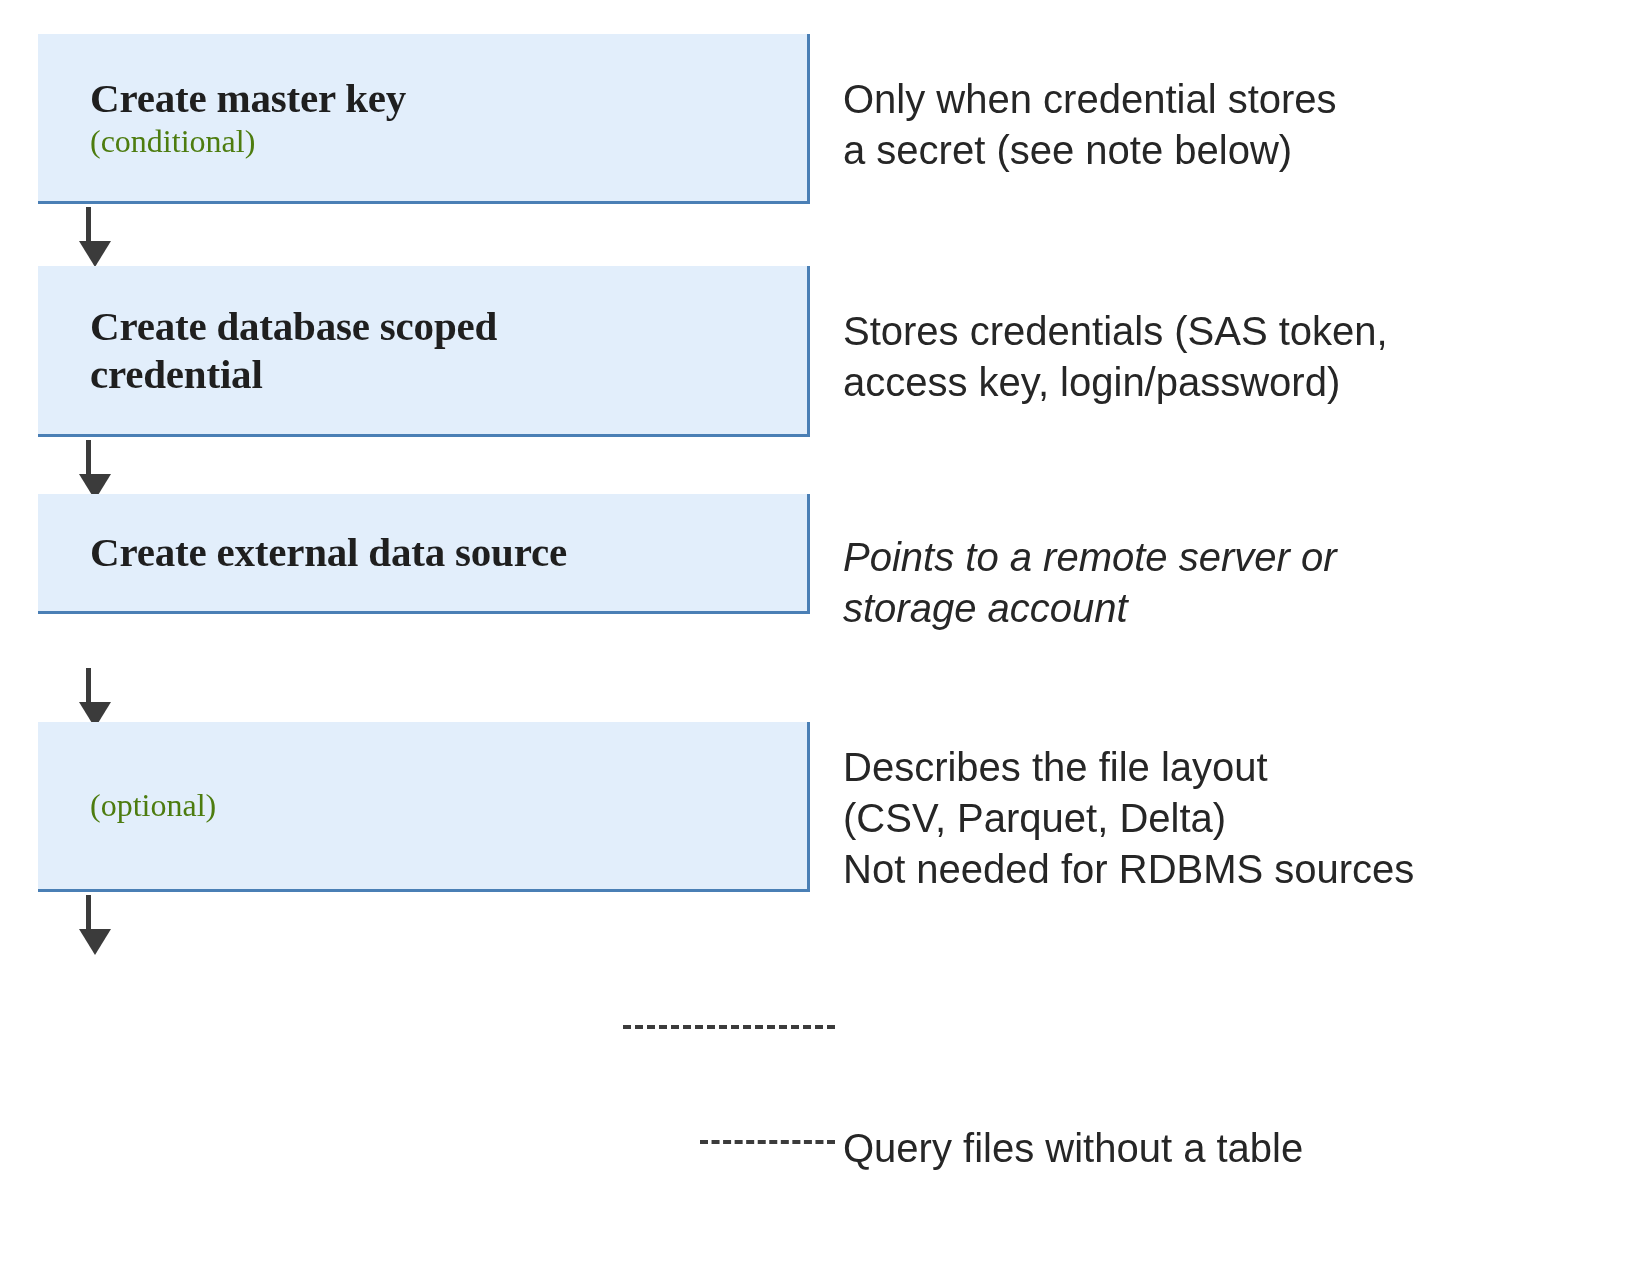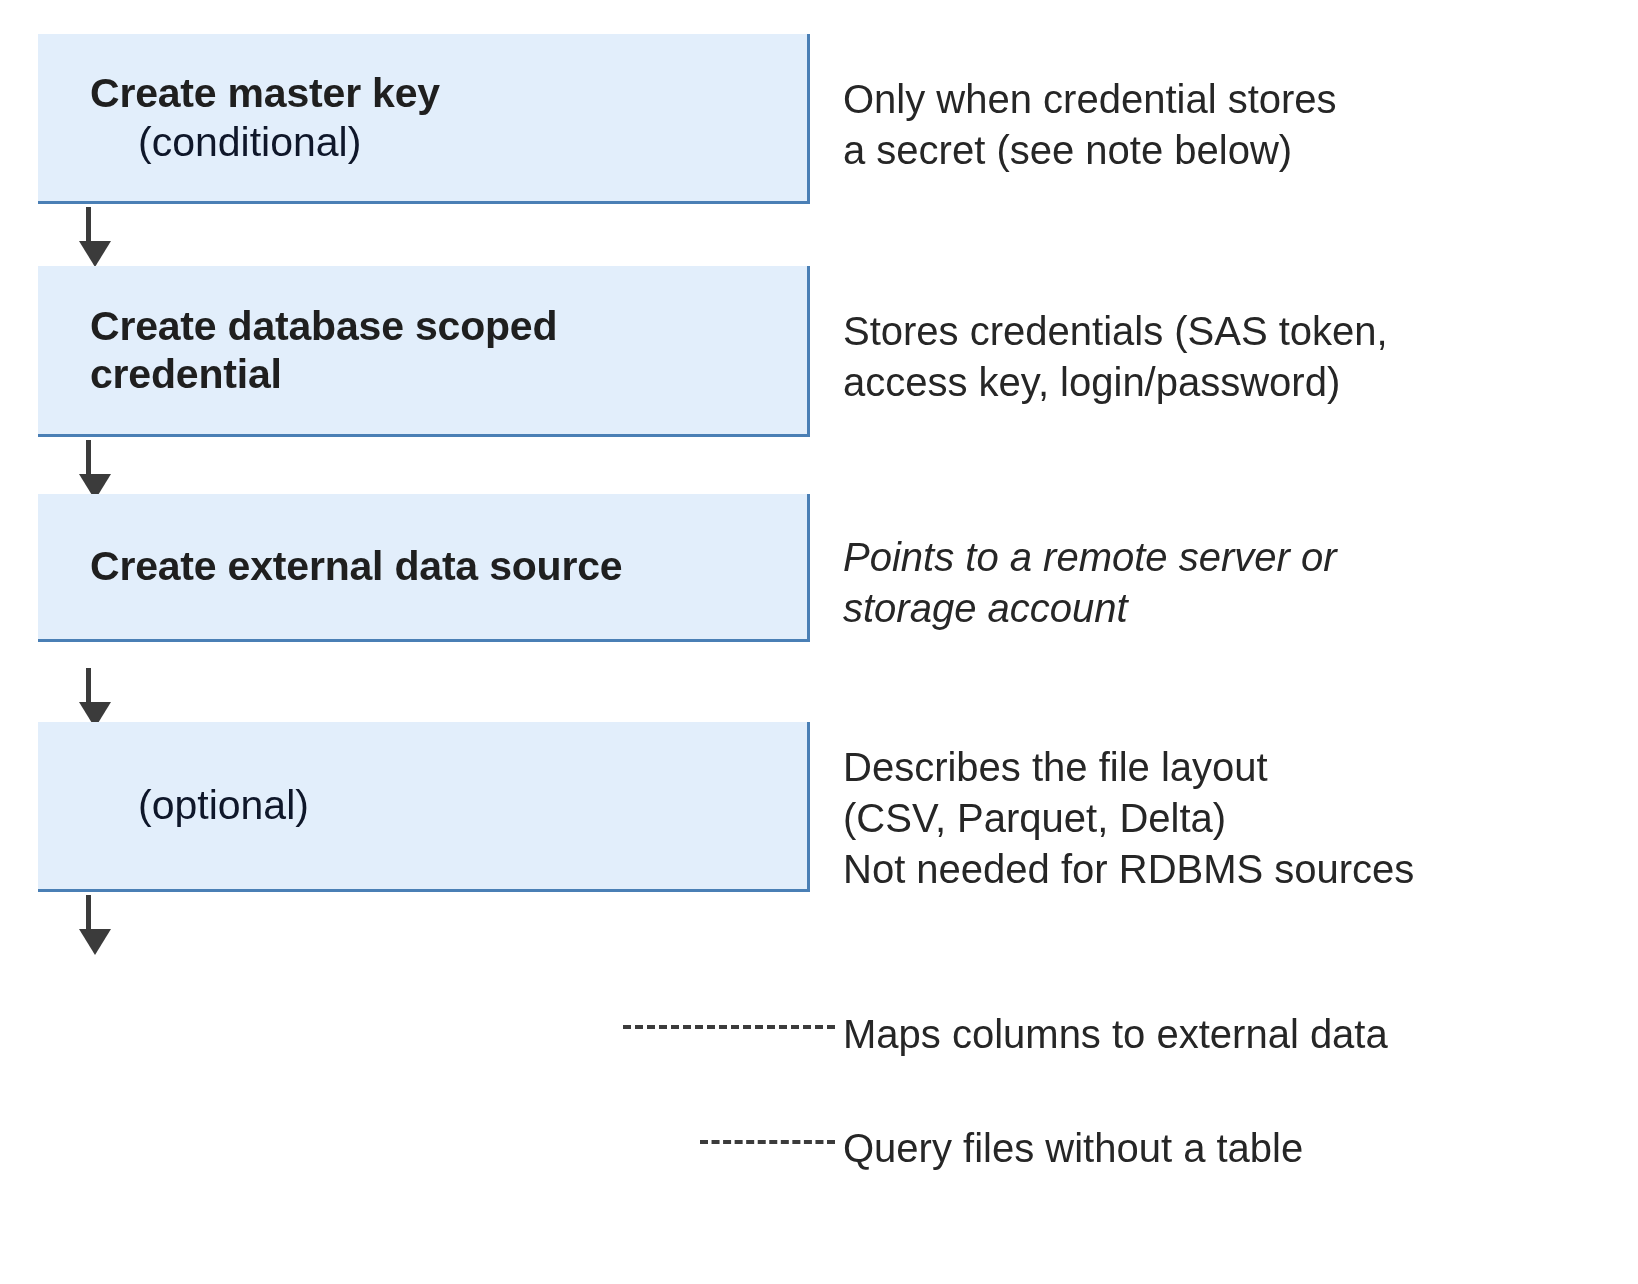--- a/index.html
+++ b/index.html
@@ -30,35 +30,35 @@
     border-bottom: 3px solid #4a7fb5;
     box-sizing: border-box;
     display: flex;
     flex-direction: column;
     justify-content: center;
   }
 
   .node-inner {
     padding-left: 52px;
     padding-right: 28px;
+    font-family: Liberation Serif, serif;
   }
 
   .node-title {
     font-size: 41px;
     font-weight: bold;
     line-height: 1.18;
     letter-spacing: -0.2px;
     color: #1f1f1f;
   }
   .node-sub {
-    font-size: 41px;
+    font-size: 32px;
     font-weight: normal;
     line-height: 1.18;
-    color: #0f172a;
-    margin-left: 48px;
+    color: #4d7c0f;
   }
 
   
   .note {
     position: absolute;
     left: 843px;
     width: 790px;
     font-size: 40px;
     line-height: 1.28;
     color: #262626;
@@ -128,21 +128,21 @@
     </div>
   </div>
   <div class="note" style="top:298px;">Stores credentials (SAS token,
 access key, login/password)</div>
 
   <div class="arrow" style="top:440px; height:60px; width:32px;">
     <div class="shaft" style="height:36px;"></div>
     <div class="head" style="top:34px;"></div>
   </div>
 
-  <div class="node" style="top:494px; height:148px;">
+  <div class="node" style="top:494px; height:120px;">
     <div class="node-inner">
       <div class="node-title">Create external data source</div>
     </div>
   </div>
   <div class="note" style="top:524px;font-style:italic;">Points to a remote server or
 storage account</div>
 
   <div class="arrow" style="top:668px; height:60px; width:32px;">
     <div class="shaft" style="height:36px;"></div>
     <div class="head" style="top:34px;"></div>
@@ -157,18 +157,17 @@
 (CSV, Parquet, Delta)
 Not needed for RDBMS sources</div>
 
   <div class="arrow" style="top:895px; height:60px; width:32px;">
     <div class="shaft" style="height:36px;"></div>
     <div class="head" style="top:34px;"></div>
   </div>
 
 
   <div class="dash" style="left:623px; top:1025px; width:212px;"></div>
-  <div class="note" style="top:1001px;">Maps columns to external data</div>
 
   <div class="dash" style="left:700px; top:1140px; width:135px;"></div>
   <div class="note" style="top:1115px;">Query files without a table</div>
 
 </div>
 
 </body></html>

